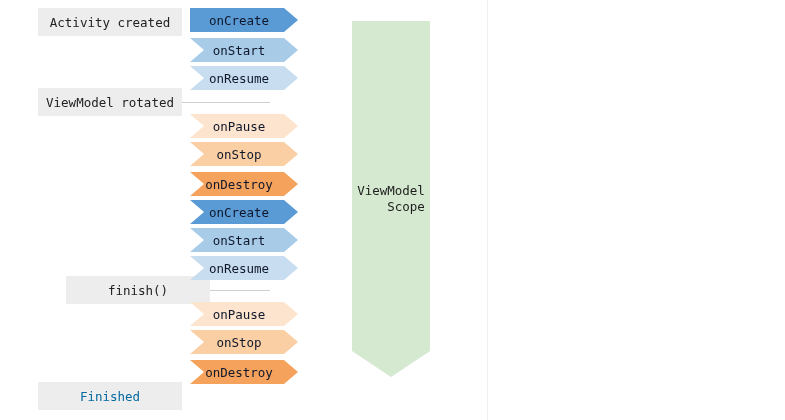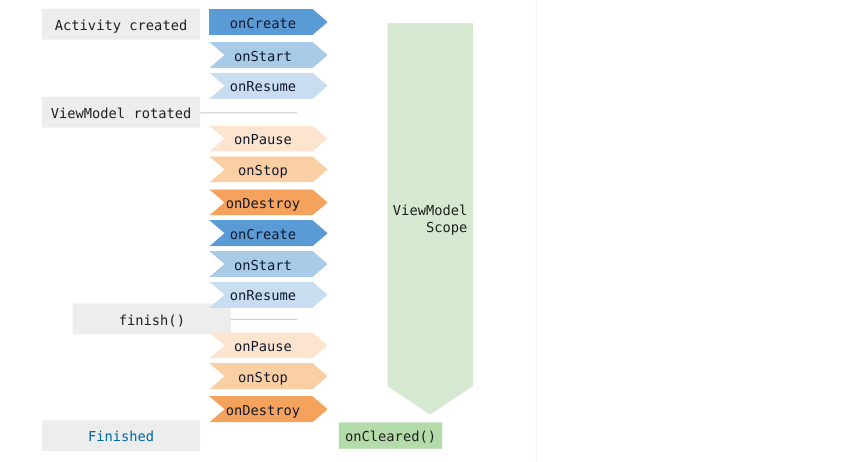--- a/index.html
+++ b/index.html
@@ -134,15 +134,14 @@
       <div class="chev notched" style="left: 190px; top: 360px; width: 108px; height: 24px; background: rgb(245, 162, 93);">onDestroy</div>
     </div>
 
   <div class="vm-scope" style="left: 316px; top: 21px; width: 78px; height: 356px; background: rgb(213, 232, 208);">
     <div>
       <span>ViewModel</span>
       <span>Scope</span>
     </div>
   </div>
 
-  <div class="vm-cleared" style="left: 308px; top: 384px; width: 94px; height: 24px; background: rgb(180, 220, 171);">onCleared()</div>
 
 </div>
 
 </body></html>

